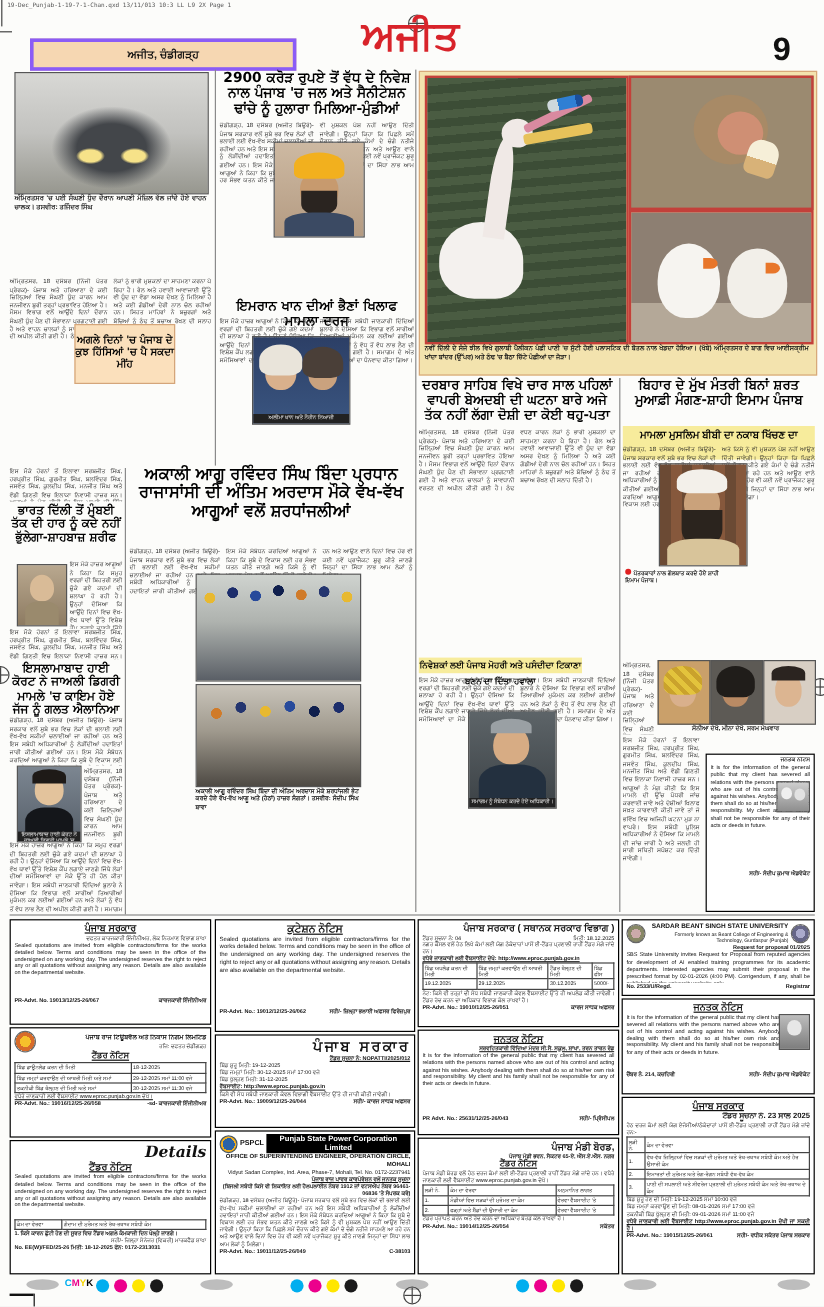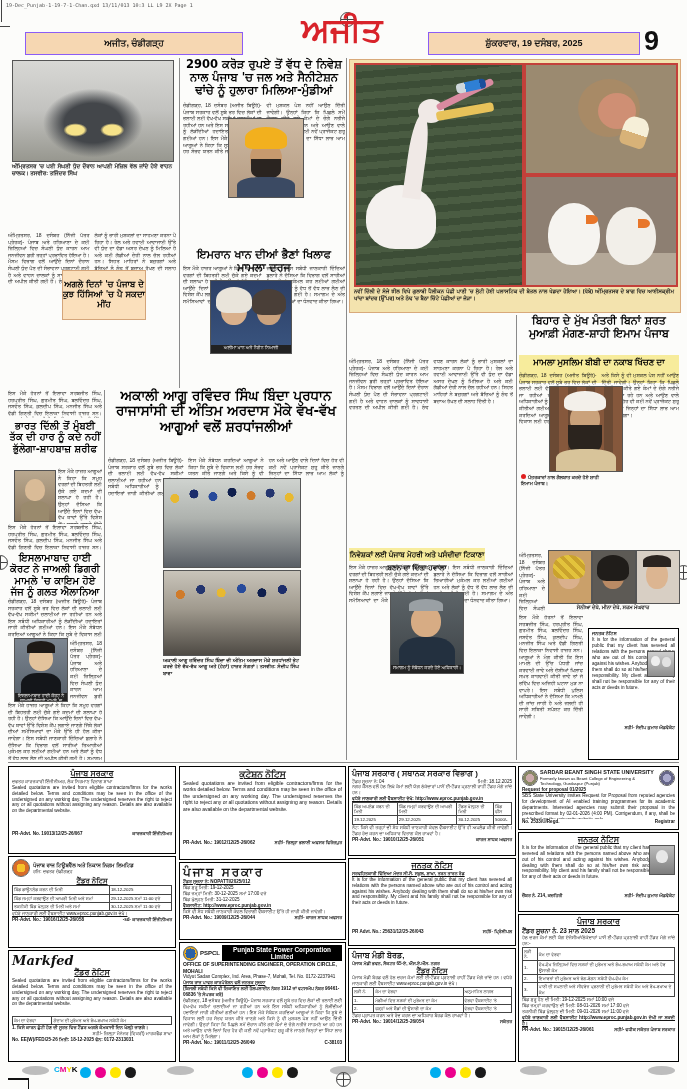--- a/index.html
+++ b/index.html
@@ -23,45 +23,42 @@
   .head{position:absolute;border-radius:50% 50% 45% 45%}
   .sign{display:flex;justify-content:space-between;font-size:4.6px;font-weight:bold}
   table.nt{width:100%;border-collapse:collapse;font-size:4.4px;line-height:1.2}
   table.nt td,table.nt th{border:1px solid #444;padding:1px;text-align:left;font-weight:normal}
   .reg{position:absolute;width:13px;height:13px;border:1px solid #444;border-radius:50%;
        background:linear-gradient(#444,#444) center/1px 13px no-repeat,
                   linear-gradient(#444,#444) center/13px 1px no-repeat}
   .dot{width:11px;height:11px;border-radius:50%;display:inline-block;margin-right:4px}
   .ell{position:absolute;width:27px;height:9px;border-radius:50%;background:#bdbdbd}
   .mast{color:#d8232a;font-weight:bold;font-family:"DejaVu Serif","Liberation Serif",serif}
-  .hdrbox{position:absolute;background:#f6d7b2;border:1px solid #8b5cf6;display:flex;align-items:center;justify-content:center;font-weight:bold;font-size:9px}
+  .hdrbox{position:absolute;background:#f6d7b2;border:3px solid #8b5cf6;display:flex;align-items:center;justify-content:center;font-weight:bold;font-size:9px}
   .u{text-decoration:underline}
   .b{font-weight:bold}
-  .c{text-align:left}
+  .c{text-align:right}
 </style>
 </head>
 <body>
 
 <div class="page">
 
   <div class="abs" style="left:6px;top:2px;width:420px;font-family:'DejaVu Sans Mono',monospace;font-size:5px;color:#555">19-Dec_Punjab-1-19-7-1-Chan.qxd  13/11/013 10:3  LL L9 2X  Page 1</div>
   <div class="abs" style="left:1px;top:0;width:1px;height:22px;background:#444"></div>
   <div class="abs" style="left:0;top:26px;width:10px;height:1px;background:#444"></div>
   <div class="reg" style="left:340px;top:12px"></div>
   <div class="reg" style="left:-7px;top:555px"></div>
   <div class="reg" style="left:676px;top:565px"></div>
 
   <div class="hdrbox" style="left:25px;top:32px;width:216px;height:21px">
     <span>ਅਜੀਤ, ਚੰਡੀਗੜ੍ਹ</span>
   </div>
   <div class="abs mast" style="left:262px;top:10px;width:160px;font-size:33px;text-align:center">
     <span>ਅਜੀਤ</span>
-  </div>
-  <div class="hdrbox" style="left:428px;top:32px;width:210px;height:21px">
-    <span>ਸ਼ੁੱਕਰਵਾਰ, 19 ਦਸੰਬਰ, 2025</span>
   </div>
   <div class="abs b" style="left:644px;top:26px;font-size:27px">9</div>
 
   <div class="vr" style="left:179px;top:58px;height:330px"></div>
   <div class="vr" style="left:346px;top:58px;height:702px"></div>
   <div class="vr" style="left:104px;top:390px;height:372px"></div>
   <div class="vr" style="left:516px;top:315px;height:445px"></div>
   <div class="hr" style="left:8px;top:762px;width:671px"></div>
 
   <div class="photo" style="left:12px;top:60px;width:160px;height:100px;background:
@@ -150,20 +147,21 @@
     <div class="abs" style="left:96px;top:52px;width:26px;height:30px;background:linear-gradient(180deg,#f6efd8 0 55%,#d8b278 55%);border-radius:40% 40% 20% 20%;transform:rotate(18deg)"></div>
   </div>
   <div class="photo" style="left:524px;top:175px;width:150px;height:108px;border:2px solid #c3403a;background:linear-gradient(180deg,#8d7f72 0 70%,#b4a898 70%)">
     <div class="abs" style="left:22px;top:26px;width:52px;height:62px;background:#f6f4f0;border-radius:50% 50% 45% 45%"></div>
     <div class="abs" style="left:80px;top:30px;width:50px;height:58px;background:#f2efe9;border-radius:50% 50% 45% 45%"></div>
     <div class="abs" style="left:60px;top:38px;width:12px;height:9px;background:#e8762a;border-radius:0 50% 50% 0"></div>
     <div class="abs" style="left:112px;top:42px;width:12px;height:9px;background:#e8762a;border-radius:0 50% 50% 0"></div>
   </div>
   <div class="abs cap" style="left:354px;top:288px;width:320px;height:20px;font-size:5.4px">ਨਵੀਂ ਦਿੱਲੀ ਦੇ ਸੰਜੇ ਝੀਲ ਵਿਖੇ ਗੁਲਾਬੀ ਪੈਲੀਕਨ ਪੰਛੀ ਪਾਣੀ 'ਚ ਸੁੱਟੀ ਹੋਈ ਪਲਾਸਟਿਕ ਦੀ ਬੋਤਲ ਨਾਲ ਖੇਡਦਾ ਹੋਇਆ। (ਖੱਬੇ) ਅੰਮ੍ਰਿਤਸਰ ਦੇ ਬਾਗ ਵਿਚ ਆਈਸਕ੍ਰੀਮ ਖਾਂਦਾ ਬਾਂਦਰ (ਉੱਪਰ) ਅਤੇ ਠੰਢ 'ਚ ਬੈਠਾ ਚਿੱਟੇ ਪੰਛੀਆਂ ਦਾ ਜੋੜਾ।</div>
 
+  <div class="abs hl" style="left:349px;top:315px;width:164px;font-size:11px">ਦਰਬਾਰ ਸਾਹਿਬ ਵਿਖੇ ਚਾਰ ਸਾਲ ਪਹਿਲਾਂ ਵਾਪਰੀ ਬੇਅਦਬੀ ਦੀ ਘਟਨਾ ਬਾਰੇ ਅਜੇ ਤੱਕ ਨਹੀਂ ਲੱਗਾ ਦੋਸ਼ੀ ਦਾ ਕੋਈ ਥਹੁ-ਪਤਾ</div>
   <div class="abs body cols2" style="left:349px;top:358px;width:164px;height:147px">ਅੰਮ੍ਰਿਤਸਰ, 18 ਦਸੰਬਰ (ਨਿੱਜੀ ਪੱਤਰ ਪ੍ਰੇਰਕ)- ਪੰਜਾਬ ਅਤੇ ਹਰਿਆਣਾ ਦੇ ਕਈ ਜ਼ਿਲ੍ਹਿਆਂ ਵਿਚ ਸੰਘਣੀ ਧੁੰਦ ਕਾਰਨ ਆਮ ਜਨਜੀਵਨ ਬੁਰੀ ਤਰ੍ਹਾਂ ਪ੍ਰਭਾਵਿਤ ਹੋਇਆ ਹੈ। ਮੌਸਮ ਵਿਭਾਗ ਵਲੋਂ ਆਉਂਦੇ ਦਿਨਾਂ ਦੌਰਾਨ ਸੰਘਣੀ ਧੁੰਦ ਪੈਣ ਦੀ ਸੰਭਾਵਨਾ ਪ੍ਰਗਟਾਈ ਗਈ ਹੈ ਅਤੇ ਵਾਹਨ ਚਾਲਕਾਂ ਨੂੰ ਸਾਵਧਾਨੀ ਵਰਤਣ ਦੀ ਅਪੀਲ ਕੀਤੀ ਗਈ ਹੈ। ਠੰਢ ਵਧਣ ਕਾਰਨ ਲੋਕਾਂ ਨੂੰ ਭਾਰੀ ਮੁਸ਼ਕਲਾਂ ਦਾ ਸਾਹਮਣਾ ਕਰਨਾ ਪੈ ਰਿਹਾ ਹੈ। ਰੇਲ ਅਤੇ ਹਵਾਈ ਆਵਾਜਾਈ ਉੱਤੇ ਵੀ ਧੁੰਦ ਦਾ ਵੱਡਾ ਅਸਰ ਦੇਖਣ ਨੂੰ ਮਿਲਿਆ ਹੈ ਅਤੇ ਕਈ ਗੱਡੀਆਂ ਦੇਰੀ ਨਾਲ ਚੱਲ ਰਹੀਆਂ ਹਨ। ਸਿਹਤ ਮਾਹਿਰਾਂ ਨੇ ਬਜ਼ੁਰਗਾਂ ਅਤੇ ਬੱਚਿਆਂ ਨੂੰ ਠੰਢ ਤੋਂ ਬਚਾਅ ਰੱਖਣ ਦੀ ਸਲਾਹ ਦਿੱਤੀ ਹੈ।</div>
 
   <div class="abs hl" style="left:519px;top:315px;width:160px;font-size:11px">ਬਿਹਾਰ ਦੇ ਮੁੱਖ ਮੰਤਰੀ ਬਿਨਾਂ ਸ਼ਰਤ ਮੁਆਫ਼ੀ ਮੰਗਣ-ਸ਼ਾਹੀ ਇਮਾਮ ਪੰਜਾਬ</div>
   <div class="abs ybar" style="left:519px;top:355px;width:160px;height:28px;font-size:8.5px;line-height:14px">ਮਾਮਲਾ ਮੁਸਲਿਮ ਬੀਬੀ ਦਾ ਨਕਾਬ ਖਿੱਚਣ ਦਾ</div>
   <div class="abs body cols2" style="left:519px;top:372px;width:160px;height:133px">ਚੰਡੀਗੜ੍ਹ, 18 ਦਸੰਬਰ (ਅਜੀਤ ਬਿਊਰੋ)- ਪੰਜਾਬ ਸਰਕਾਰ ਵਲੋਂ ਸੂਬੇ ਭਰ ਵਿਚ ਲੋਕਾਂ ਦੀ ਭਲਾਈ ਲਈ ਵੱਖ-ਵੱਖ ਸਕੀਮਾਂ ਚਲਾਈਆਂ ਜਾ ਰਹੀਆਂ ਹਨ ਅਤੇ ਇਸ ਸਬੰਧੀ ਅਧਿਕਾਰੀਆਂ ਨੂੰ ਲੋੜੀਂਦੀਆਂ ਹਦਾਇਤਾਂ ਜਾਰੀ ਕੀਤੀਆਂ ਗਈਆਂ ਹਨ। ਇਸ ਮੌਕੇ ਸੰਬੋਧਨ ਕਰਦਿਆਂ ਆਗੂਆਂ ਨੇ ਕਿਹਾ ਕਿ ਸੂਬੇ ਦੇ ਵਿਕਾਸ ਲਈ ਹਰ ਸੰਭਵ ਯਤਨ ਕੀਤੇ ਜਾਣਗੇ ਅਤੇ ਕਿਸੇ ਨੂੰ ਵੀ ਮੁਸ਼ਕਲ ਪੇਸ਼ ਨਹੀਂ ਆਉਣ ਦਿੱਤੀ ਜਾਵੇਗੀ। ਉਨ੍ਹਾਂ ਕਿਹਾ ਕਿ ਪਿਛਲੇ ਸਮੇਂ ਦੌਰਾਨ ਕੀਤੇ ਗਏ ਕੰਮਾਂ ਦੇ ਚੰਗੇ ਨਤੀਜੇ ਸਾਹਮਣੇ ਆ ਰਹੇ ਹਨ ਅਤੇ ਆਉਣ ਵਾਲੇ ਦਿਨਾਂ ਵਿਚ ਹੋਰ ਵੀ ਕਈ ਨਵੇਂ ਪ੍ਰਾਜੈਕਟ ਸ਼ੁਰੂ ਕੀਤੇ ਜਾਣਗੇ ਜਿਨ੍ਹਾਂ ਦਾ ਸਿੱਧਾ ਲਾਭ ਆਮ ਲੋਕਾਂ ਨੂੰ ਮਿਲੇਗਾ।</div>
   <div class="photo" style="left:549px;top:386px;width:72px;height:84px;background:repeating-linear-gradient(90deg,#6b4a34 0 9px,#86583c 9px 18px)">
     <div class="head" style="left:20px;top:16px;width:30px;height:32px;background:#caa27b"></div>
     <div class="abs" style="left:14px;top:4px;width:42px;height:20px;background:#f3f0ea;border-radius:50% 50% 25% 25%"></div>
     <div class="abs" style="left:18px;top:38px;width:34px;height:30px;background:#2b241e;border-radius:0 0 45% 45%"></div>
     <div class="abs" style="left:6px;top:62px;width:60px;height:22px;background:#d8c49a;border-radius:40% 40% 0 0"></div>
@@ -246,21 +244,21 @@
     </tbody>
       </table>
     <div class="tiny u">ਵਧੇਰੇ ਜਾਣਕਾਰੀ ਲਈ ਵੈੱਬਸਾਈਟ www.eproc.punjab.gov.in ਦੇਖੋ।</div>
     <div class="sign">
         <span>PR-Advt. No.: 19016/12/25-26/058</span>
         <span>-sd- ਕਾਰਜਕਾਰੀ ਇੰਜੀਨੀਅਰ</span>
       </div>
   </div>
 
   <div class="nbox" style="left:8px;top:950px;width:168px;height:112px">
-    <div class="c" style="font-family:'DejaVu Serif','Liberation Serif',serif;font-style:italic;font-weight:bold;font-size:13px">Markfed</div>
+    <div class="c" style="font-family:'DejaVu Serif','Liberation Serif',serif;font-style:italic;font-weight:bold;font-size:13px">Details</div>
     <div class="ntitle">ਟੈਂਡਰ ਨੋਟਿਸ</div>
     <div class="tiny" style="height:38px">Sealed quotations are invited from eligible contractors/firms for the works detailed below. Terms and conditions may be seen in the office of the undersigned on any working day. The undersigned reserves the right to reject any or all quotations without assigning any reason. Details are also available on the departmental website.</div>
     <table class="nt">
       <tbody>
           <tr>
             <td>ਕੰਮ ਦਾ ਵੇਰਵਾ</td>
             <td>ਗੋਦਾਮ ਦੀ ਮੁਰੰਮਤ ਅਤੇ ਰੱਖ-ਰਖਾਅ ਸਬੰਧੀ ਕੰਮ</td>
           </tr>
     </tbody>
       </table>

